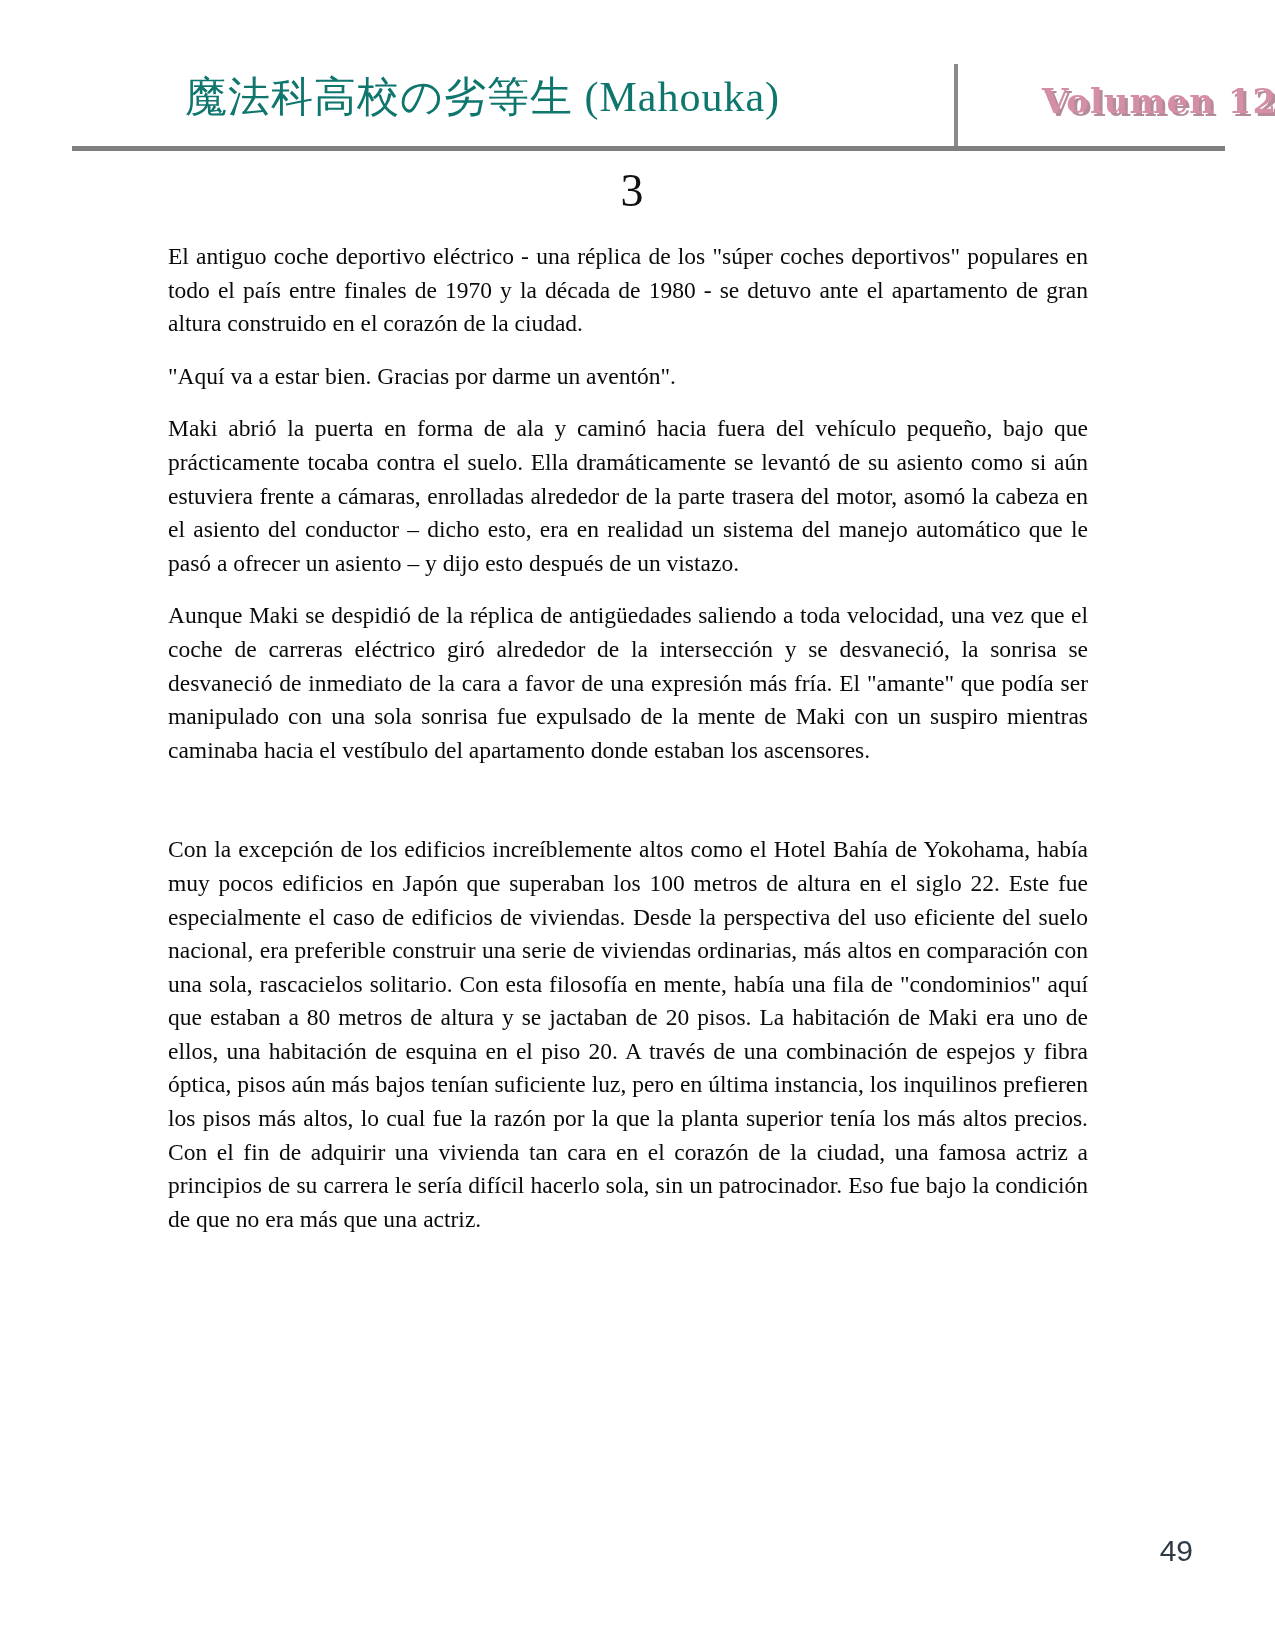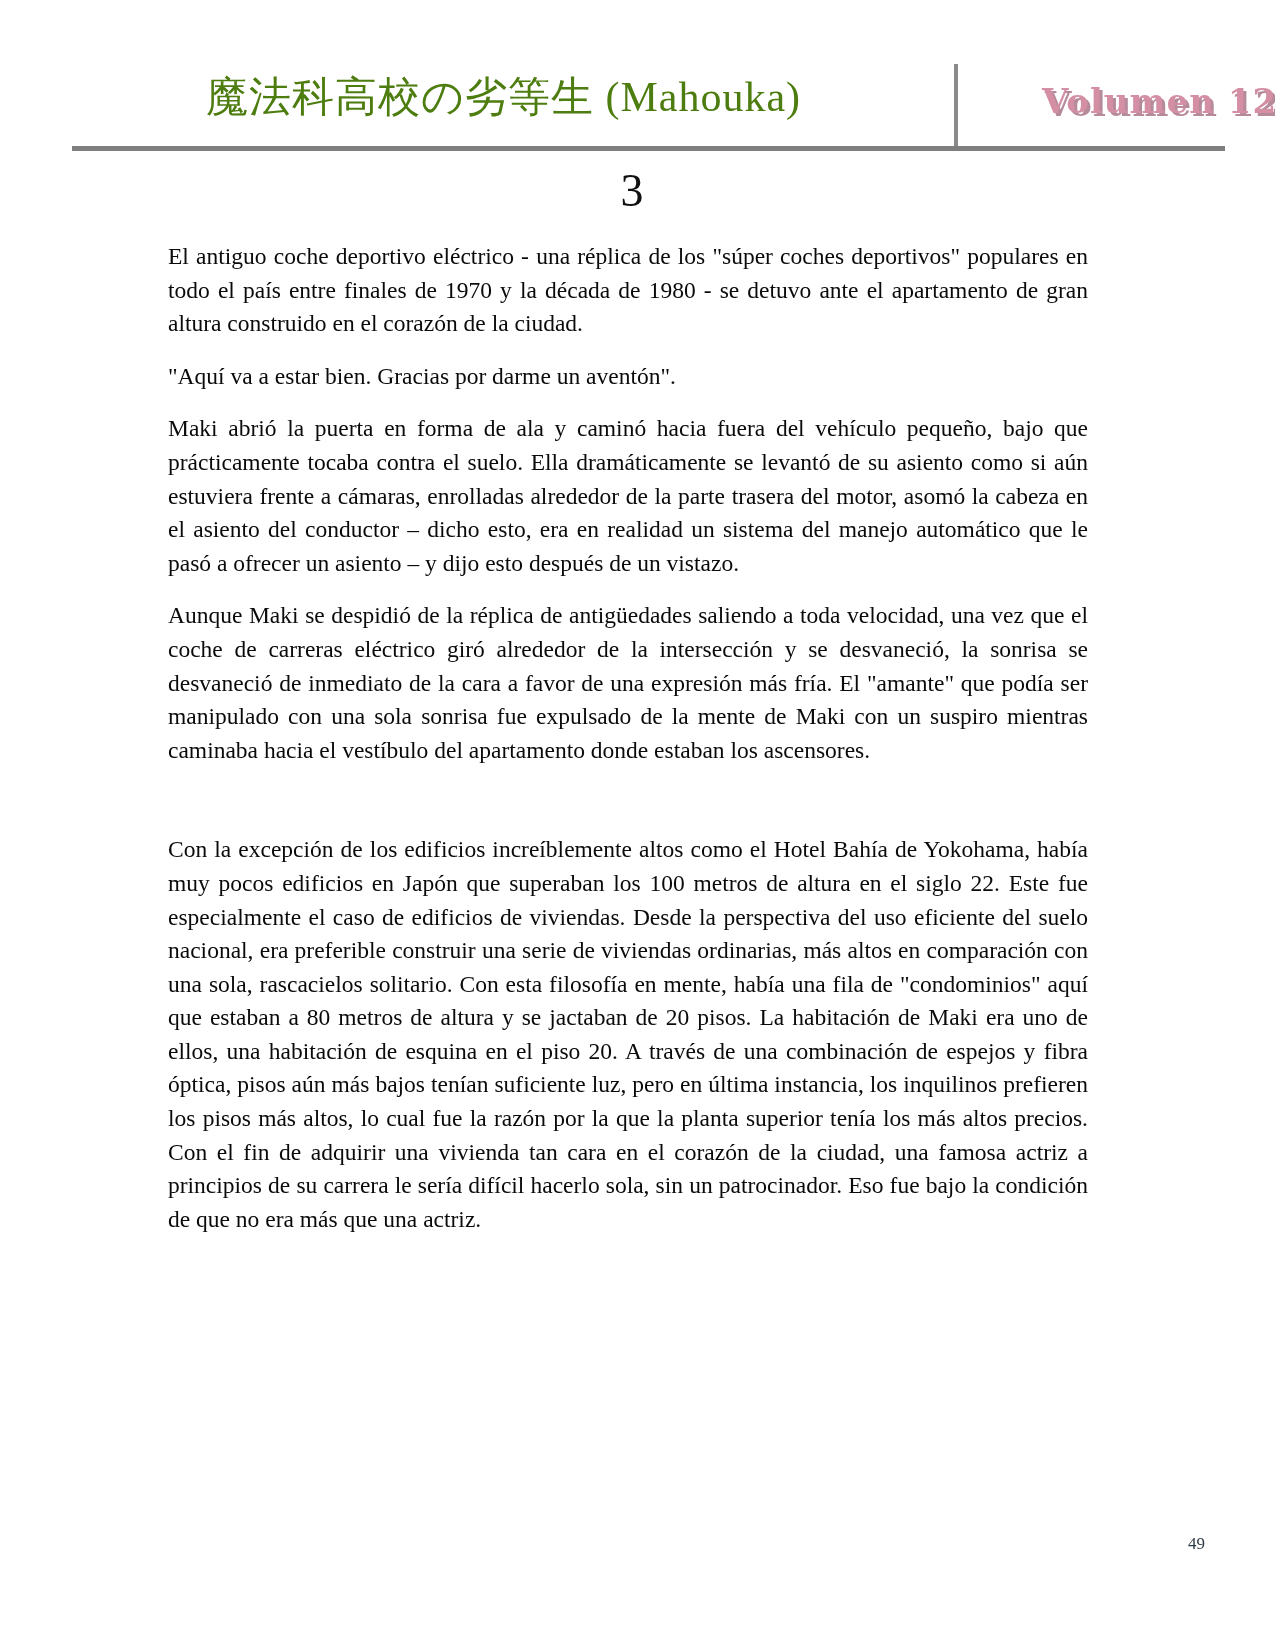--- a/index.html
+++ b/index.html
@@ -22,23 +22,22 @@
     top: 0; left: 0; right: 0;
     height: 152px;
   }
   .jp-title {
     position: absolute;
     left: 185px;
     top: 76px;
     font-size: 42px;
     line-height: 1;
     letter-spacing: 1px;
-    color: #4d7c0f;
+    color: #0f766e;
     white-space: nowrap;
-    margin-left: 21px;
   }
   .vbar {
     position: absolute;
     left: 954px;
     top: 64px;
     width: 4px;
     height: 86px;
     background: #8a8a8a;
   }
   .volume {
@@ -84,23 +83,23 @@
     margin: 0 8px 19px 0;
   }
   .scene-break {
     margin-top: 66px;
   }
 
   
   .page-num {
     position: absolute;
     top: 1534px;
-    right: 70px;
-    font-family: Liberation Serif, serif;
-    font-size: 17px;
+    right: 82px;
+    font-family: Liberation Sans, sans-serif;
+    font-size: 30px;
     color: #2e3a45;
   }
 </style>
 </head>
 <body>
 
 <div class="header">
   <div class="jp-title">魔法科高校の劣等生 (Mahouka)</div>
   <div class="vbar"></div>
   <div class="volume" style="color: rgb(212, 143, 164); text-shadow: rgb(181, 139, 155) 3px 3px 0px;">Volumen 12</div>

